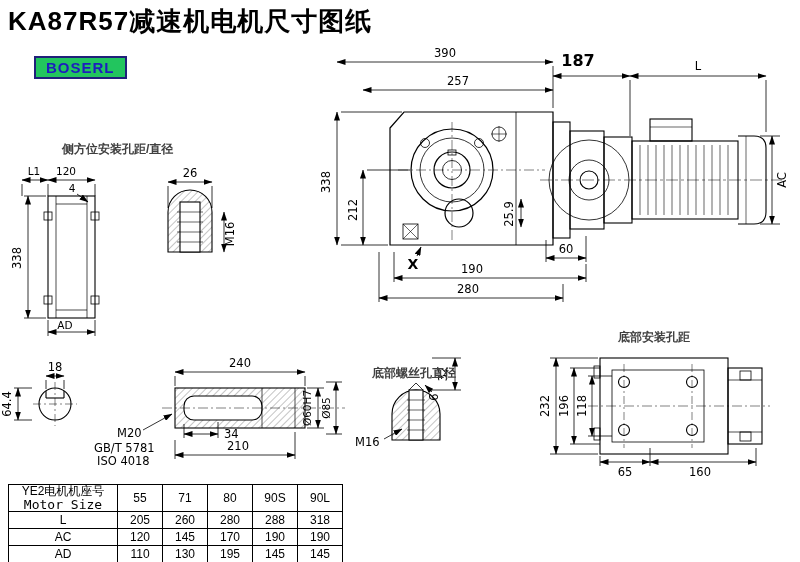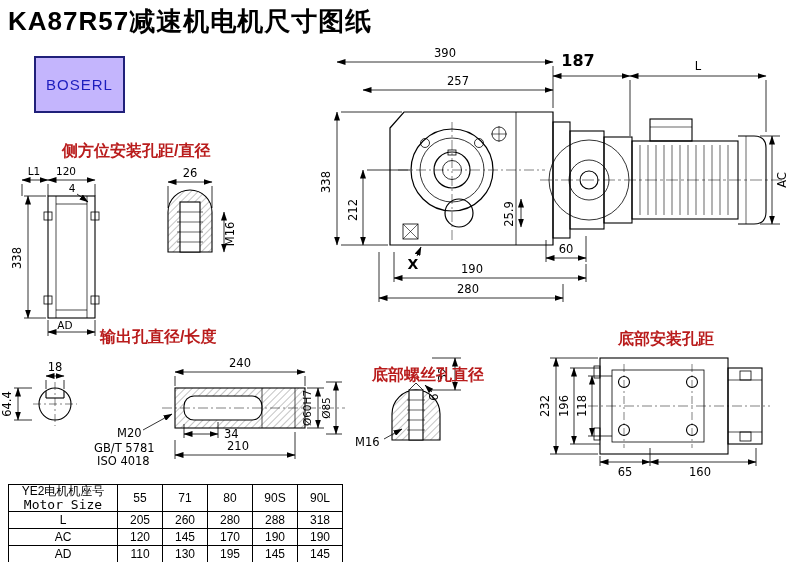--- a/index.html
+++ b/index.html
@@ -2,22 +2,22 @@
 <html><head>
 <meta charset="utf-8">
 <style>
   html,body{margin:0;padding:0;background:#fff;}
   #stage{position:relative;width:800px;height:562px;background:#fff;overflow:hidden;
          font-family:"Liberation Sans","DejaVu Sans",sans-serif;}
   #draw{position:absolute;left:0;top:0;}
   .page-title{position:absolute;left:8px;top:4px;font-size:26px;font-weight:bold;color:#000000;
               letter-spacing:1px;white-space:nowrap;}
   .brand-box{position:absolute;left:34px;top:56px;border:2px solid #20207a;color:#1d1dbe;
-             background:#c4b5fd;font-size:15px;font-weight:normal;padding:18px 10px;letter-spacing:1px;}
-  .red-label{position:absolute;font-size:16px;font-weight:bold;color:#b91c1c;white-space:nowrap;}
+             background:#22c55e;font-size:15px;font-weight:bold;padding:1px 10px;letter-spacing:1px;}
+  .red-label{position:absolute;font-size:12px;font-weight:bold;color:#404040;white-space:nowrap;}
   .lbl-side{left:62px;top:141px;}
   .lbl-output{left:100px;top:327px;}
   .lbl-screw{left:372px;top:337px;margin-top:28px;}
   .lbl-bottom{left:618px;top:329px;}
   table.size-table{position:absolute;left:8px;top:484px;border-collapse:collapse;background:#fff;border-radius:7px;}
   table.size-table td{border:1px solid #000;text-align:center;font-size:12px;height:16px;
                       padding:0 2px;color:#000;}
   td.head-main{width:104px;line-height:13px;}
   td.num{width:40px;}
   .mono{font-family:"DejaVu Sans Mono","Liberation Mono",monospace;font-size:13px;}
@@ -345,21 +345,20 @@
   <g stroke="#000" stroke-width="0.8">
     <line x1="650" y1="462" x2="756" y2="462" marker-start="url(#arr)" marker-end="url(#arr)"></line>
     <line x1="756" y1="448" x2="756" y2="466"></line>
     <text x="700" y="476" text-anchor="middle" stroke="none">160</text>
   </g>
 </svg>
 
 <div class="page-title">KA87R57减速机电机尺寸图纸</div>
 <div class="brand-box">BOSERL</div>
 <div class="red-label lbl-side">侧方位安装孔距/直径</div>
-<div class="red-label lbl-output">输出孔直径/长度</div>
 <div class="red-label lbl-screw">底部螺丝孔直径</div>
 <div class="red-label lbl-bottom">底部安装孔距</div>
 
 <table class="size-table">
   <tbody>
         <tr>
     <td class="head-main">
       <div>YE2电机机座号</div>
       <div class="mono">Motor Size</div>
     </td>

